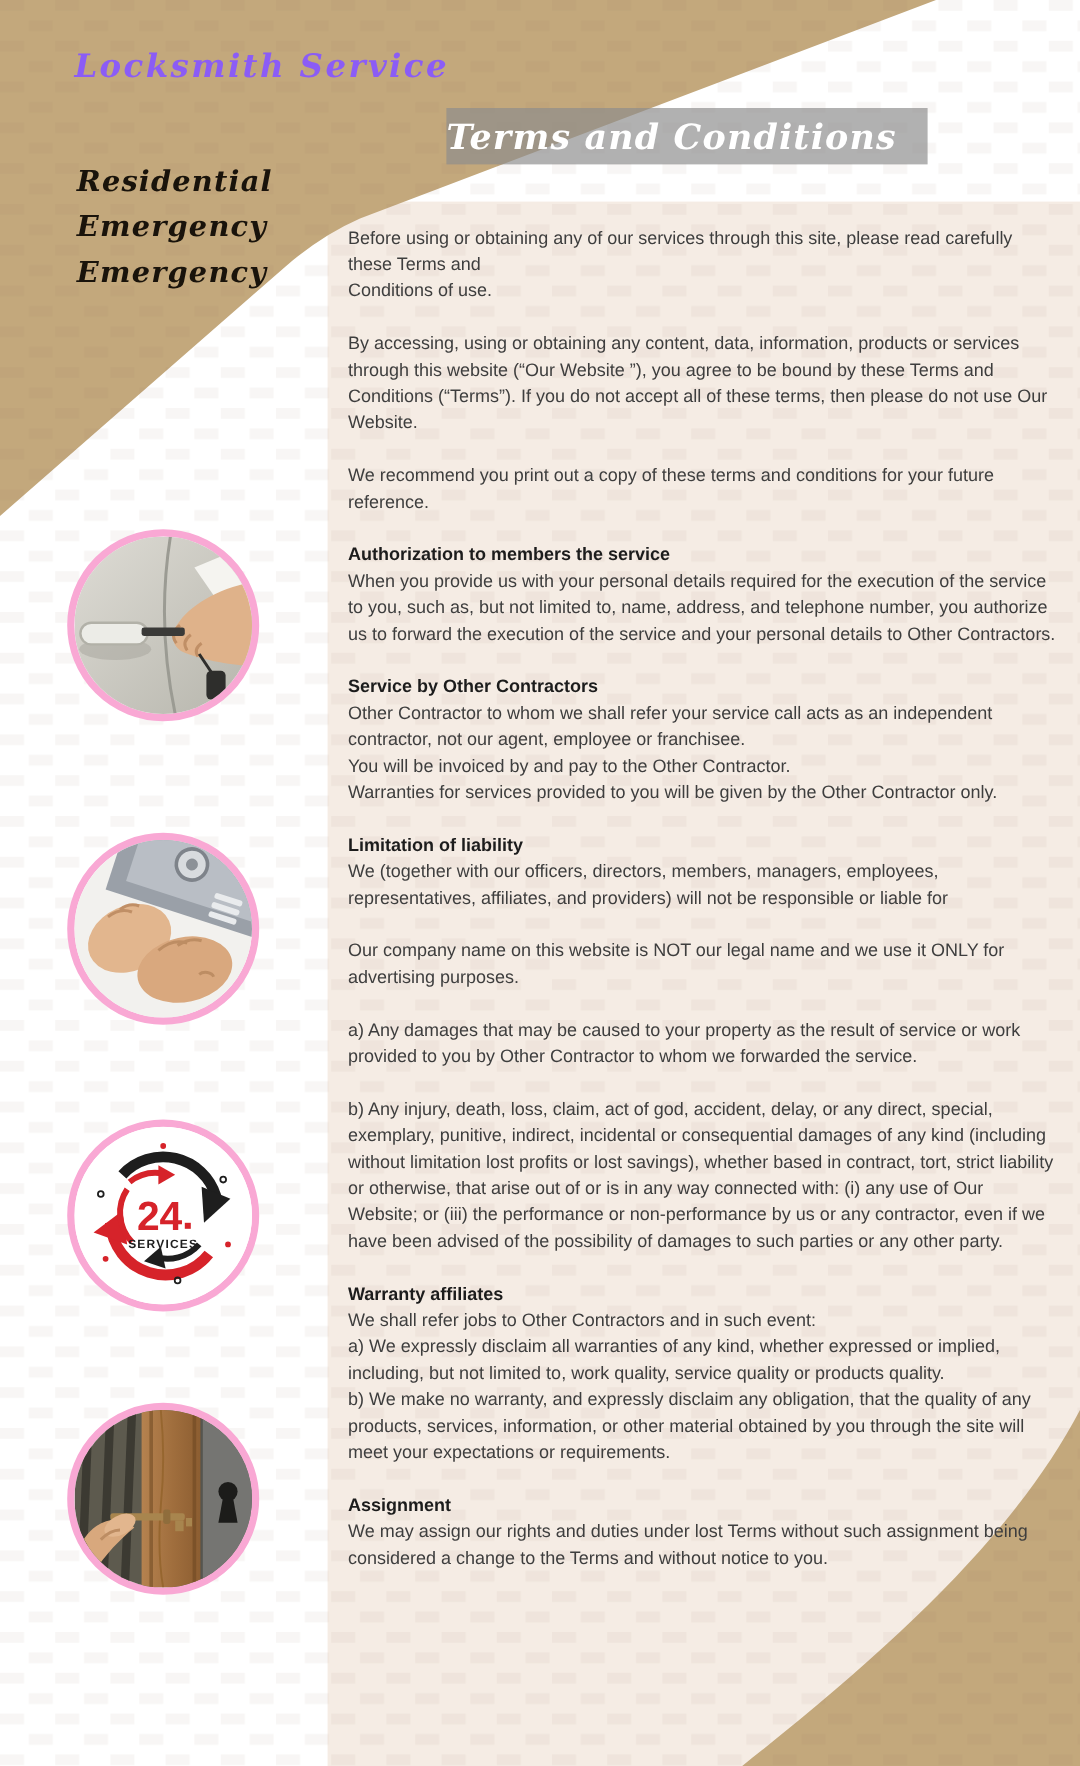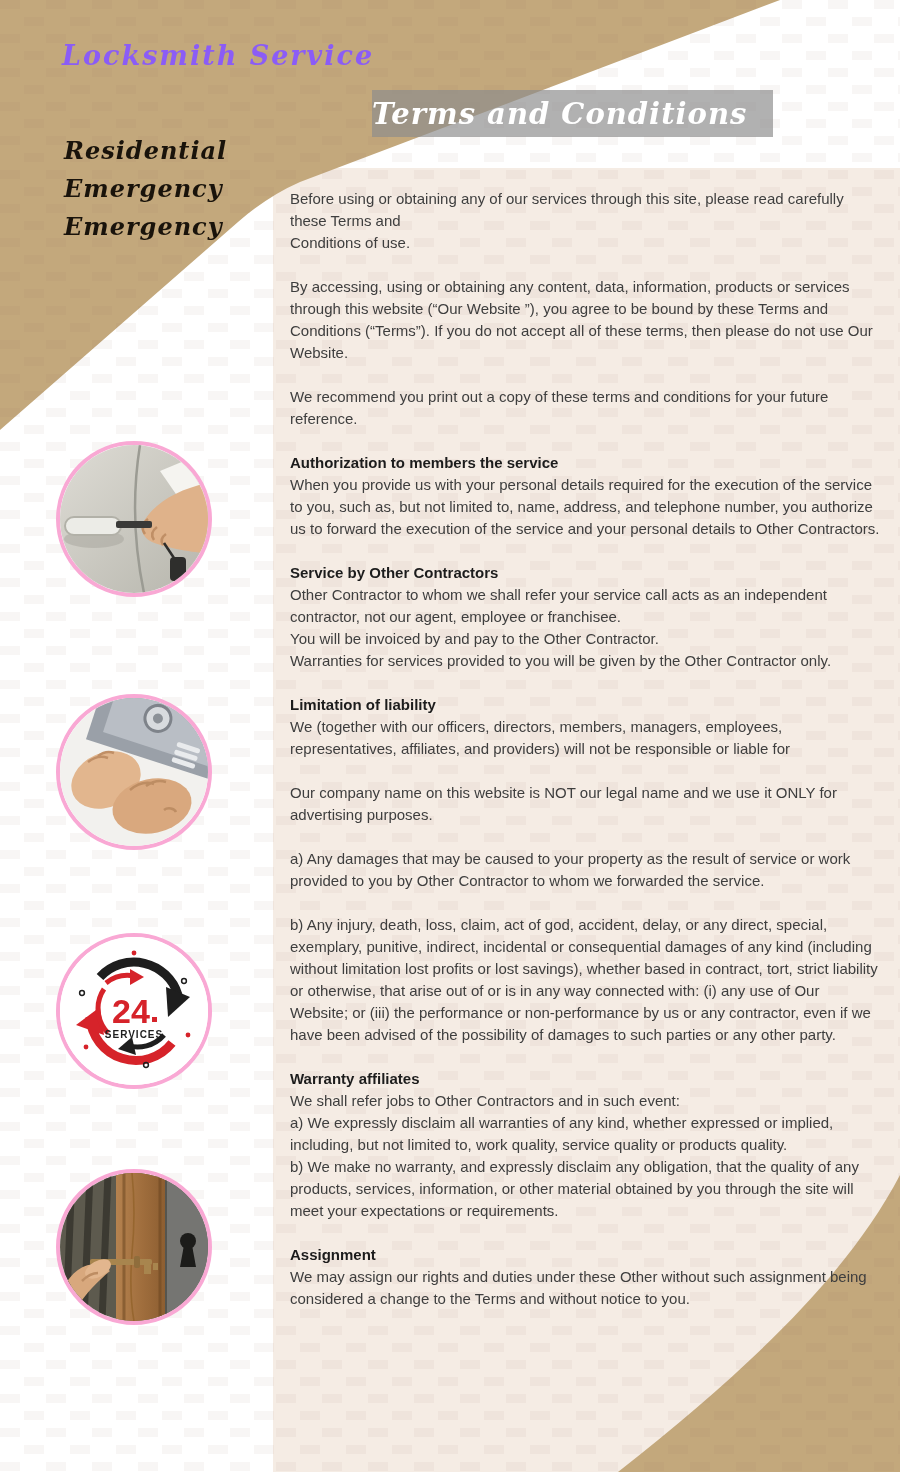--- a/index.html
+++ b/index.html
@@ -15,21 +15,21 @@
   .titlebar span{font-family:"DejaVu Serif", serif;font-style:italic;font-weight:bold;
                  color:#ffffff;font-size:29px;letter-spacing:1px;white-space:nowrap;}
   
   .brand-title{position:absolute;left:22px;top:40px;z-index:5;font-family:"DejaVu Serif", serif;
                font-style:italic;font-weight:bold;color:#8b5cf6;font-size:27px;letter-spacing:2px;white-space:nowrap;margin-left:40px;}
   .services{position:absolute;left:64px;top:92px;z-index:5;margin-top:40px;}
   .services .service{font-family:"DejaVu Serif", serif;font-style:italic;font-weight:bold;
                      color:#19130b;font-size:24px;line-height:38px;letter-spacing:1px;white-space:nowrap;}
   
   .circle{position:absolute;left:56px;width:148px;height:148px;border-radius:50%;
-          border:4px solid #f9a8d4;overflow:hidden;background:#ffffff;z-index:5;}
+          border:6px solid #f9a8d4;overflow:hidden;background:#ffffff;z-index:5;}
   .circle svg{display:block;width:148px;height:148px;}
   .c1{top:441px;} .c2{top:694px;} .c3{top:933px;} .c4{top:1169px;}
   
   .content{position:absolute;left:273px;top:168px;width:627px;z-index:5;box-sizing:border-box;
            padding:20px 19px 0 17px;color:#3e3e3e;font-size:15px;line-height:22px;}
   .block{margin:0 0 22px 0;}
   .bh{font-weight:bold;color:#1c1c1c;}
   .bp{white-space:pre-line;}
 </style>
 </head>
@@ -207,17 +207,17 @@
         <div class="bp">b) Any injury, death, loss, claim, act of god, accident, delay, or any direct, special, exemplary, punitive, indirect, incidental or consequential damages of any kind (including without limitation lost profits or lost savings), whether based in contract, tort, strict liability or otherwise, that arise out of or is in any way connected with: (i) any use of Our Website; or (iii) the performance or non-performance by us or any contractor, even if we have been advised of the possibility of damages to such parties or any other party.</div>
       </div>
       <div class="block">
         <div class="bh">Warranty affiliates</div>
         <div class="bp">We shall refer jobs to Other Contractors and in such event:
 a) We expressly disclaim all warranties of any kind, whether expressed or implied, including, but not limited to, work quality, service quality or products quality.
 b) We make no warranty, and expressly disclaim any obligation, that the quality of any products, services, information, or other material obtained by you through the site will meet your expectations or requirements.</div>
       </div>
       <div class="block">
         <div class="bh">Assignment</div>
-        <div class="bp">We may assign our rights and duties under these Other without such assignment being considered a change to the Terms and without notice to you.</div>
+        <div class="bp">We may assign our rights and duties under lost Terms without such assignment being considered a change to the Terms and without notice to you.</div>
       </div>
     </div>
 
 </div>
 
 </body></html>

